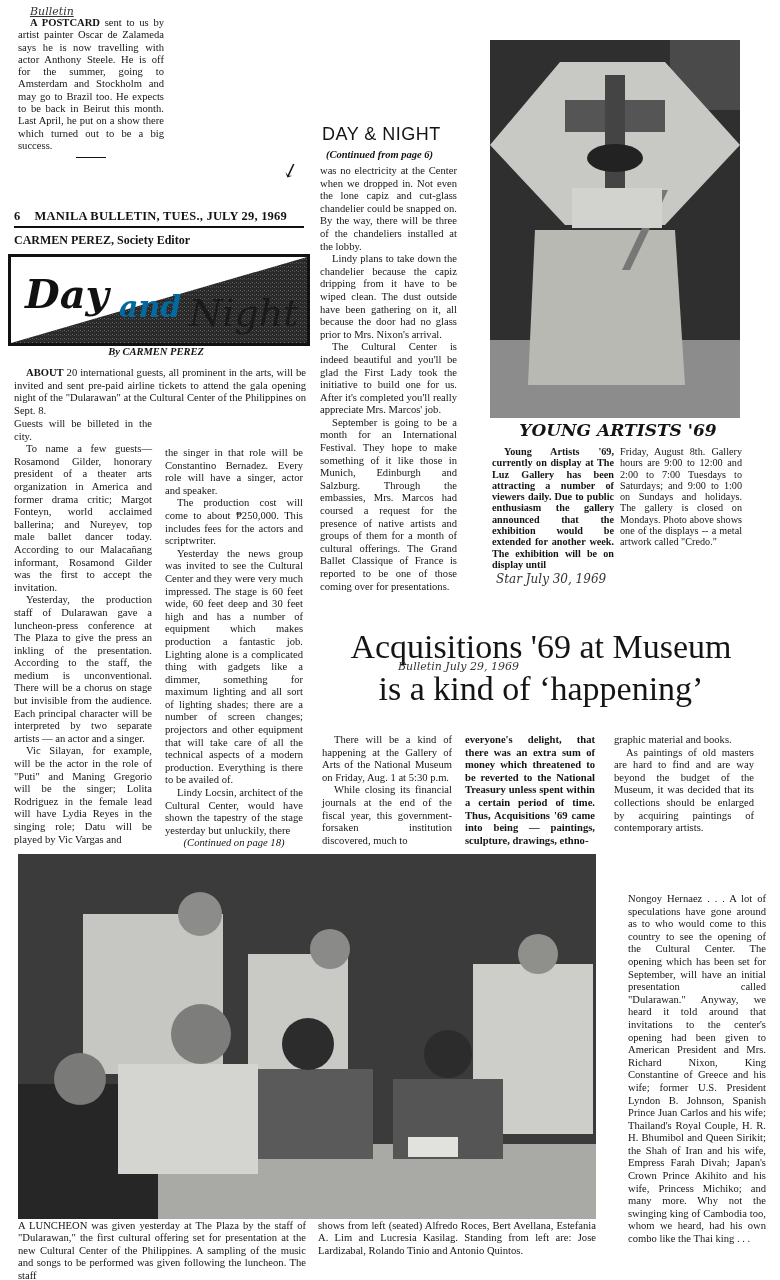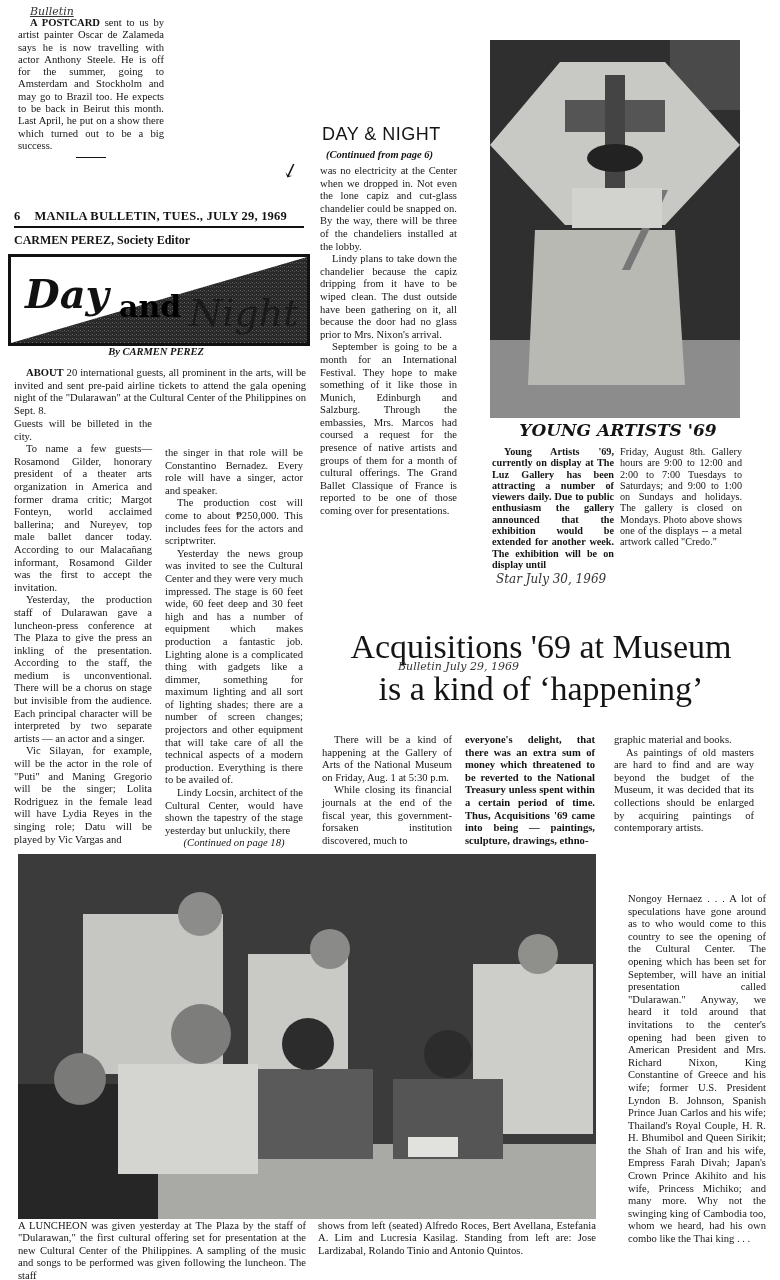--- a/index.html
+++ b/index.html
@@ -40,21 +40,21 @@
     <defs>
       <pattern id="grain" width="4" height="4" patternUnits="userSpaceOnUse">
         <rect width="4" height="4" fill="#2a2a2a"></rect>
         <rect x="1" y="1" width="1" height="1" fill="#666"></rect>
         <rect x="3" y="2" width="1" height="1" fill="#555"></rect>
       </pattern>
     </defs>
     <polygon points="0,86 296,0 296,86" fill="url(#grain)"></polygon>
   </svg>
   <div class="abs" style="left:14px;top:2px;font-family:'DejaVu Serif',serif;font-style:italic;font-weight:bold;font-size:40px;color:#111;margin-top:11px;">Day</div>
-  <div class="abs" style="left:108px;top:32px;font-family:'DejaVu Serif',serif;font-weight:bold;font-size:30px;color:#000000;">and</div>
+  <div class="abs" style="left:108px;top:32px;font-family:'DejaVu Serif',serif;font-style:italic;font-weight:bold;font-size:30px;color:#0369a1;">and</div>
   <div class="abs" style="left:178px;top:34px;font-family:'DejaVu Serif',serif;font-style:italic;font-size:38px;color:#1a1a1a;">Night</div>
 </div>
 <div class="abs" style="left:8px;top:346px;width:296px;text-align:center;font-style:italic;font-weight:bold;font-size:10.5px;">By CARMEN PEREZ</div>
 
 <div class="abs col" style="left:14px;top:367px;width:292px;">
   <p><b>ABOUT</b><span> 20 international guests, all prominent in the arts, will be invited and sent pre-paid airline tickets to attend the gala opening night of the "Dularawan" at the Cultural Center of the Philippines on Sept. 8.</span></p>
 </div>
 <div class="abs col" style="left:14px;top:418px;width:138px;">
   <p class="noind">Guests will be billeted in the city.</p>
   <p>To name a few guests—Rosamond Gilder, honorary president of a theater arts organization in America and former drama critic; Margot Fonteyn, world acclaimed ballerina; and Nureyev, top male ballet dancer today. According to our Malacañang informant, Rosamond Gilder was the first to accept the invitation.</p>
@@ -67,20 +67,21 @@
   <p>Yesterday the news group was invited to see the Cultural Center and they were very much impressed. The stage is 60 feet wide, 60 feet deep and 30 feet high and has a number of equipment which makes production a fantastic job. Lighting alone is a complicated thing with gadgets like a dimmer, something for maximum lighting and all sort of lighting shades; there are a number of screen changes; projectors and other equipment that will take care of all the technical aspects of a modern production. Everything is there to be availed of.</p>
   <p>Lindy Locsin, architect of the Cultural Center, would have shown the tapestry of the stage yesterday but unluckily, there</p>
   <div style="text-align:center;font-style:italic;">(Continued on page 18)</div>
 </div>
 
 <div class="abs" style="left:322px;top:124px;font-family:'Liberation Sans',sans-serif;font-size:18px;letter-spacing:.5px;">DAY &amp; NIGHT</div>
 <div class="abs" style="left:326px;top:149px;font-style:italic;font-weight:bold;font-size:10.5px;text-align:right;">(Continued from page 6)</div>
 <div class="abs col" style="left:320px;top:165px;width:137px;">
   <p class="noind">was no electricity at the Center when we dropped in. Not even the lone capiz and cut-glass chandelier could be snapped on. By the way, there will be three of the chandeliers installed at the lobby.</p>
   <p>Lindy plans to take down the chandelier because the capiz dripping from it have to be wiped clean. The dust outside have been gathering on it, all because the door had no glass prior to Mrs. Nixon's arrival.</p>
+  <p>The Cultural Center is indeed beautiful and you'll be glad the First Lady took the initiative to build one for us. After it's completed you'll really appreciate Mrs. Marcos' job.</p>
   <p>September is going to be a month for an International Festival. They hope to make something of it like those in Munich, Edinburgh and Salzburg. Through the embassies, Mrs. Marcos had coursed a request for the presence of native artists and groups of them for a month of cultural offerings. The Grand Ballet Classique of France is reported to be one of those coming over for presentations.</p>
 </div>
 
 <div class="abs photo" style="left:490px;top:40px;width:250px;height:378px;background:#2e2e2e;">
   <svg width="250" height="378" viewBox="0 0 250 378">
     <rect width="250" height="378" fill="#2f2f2f"></rect>
     <rect x="180" y="0" width="70" height="70" fill="#4a4a4a"></rect>
     <rect x="0" y="300" width="250" height="78" fill="#8c8c8c"></rect>
     <polygon points="70,22 175,22 250,105 175,185 145,185 145,150 85,150 85,185 75,185 0,105" fill="#c8c8c4"></polygon>
     <polygon points="45,190 185,190 195,345 38,345" fill="#b9b9b4"></polygon>

